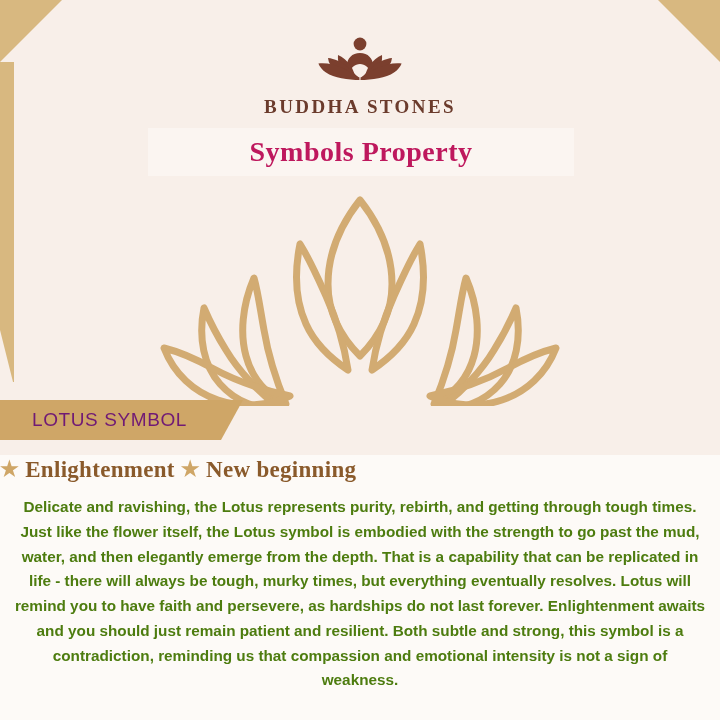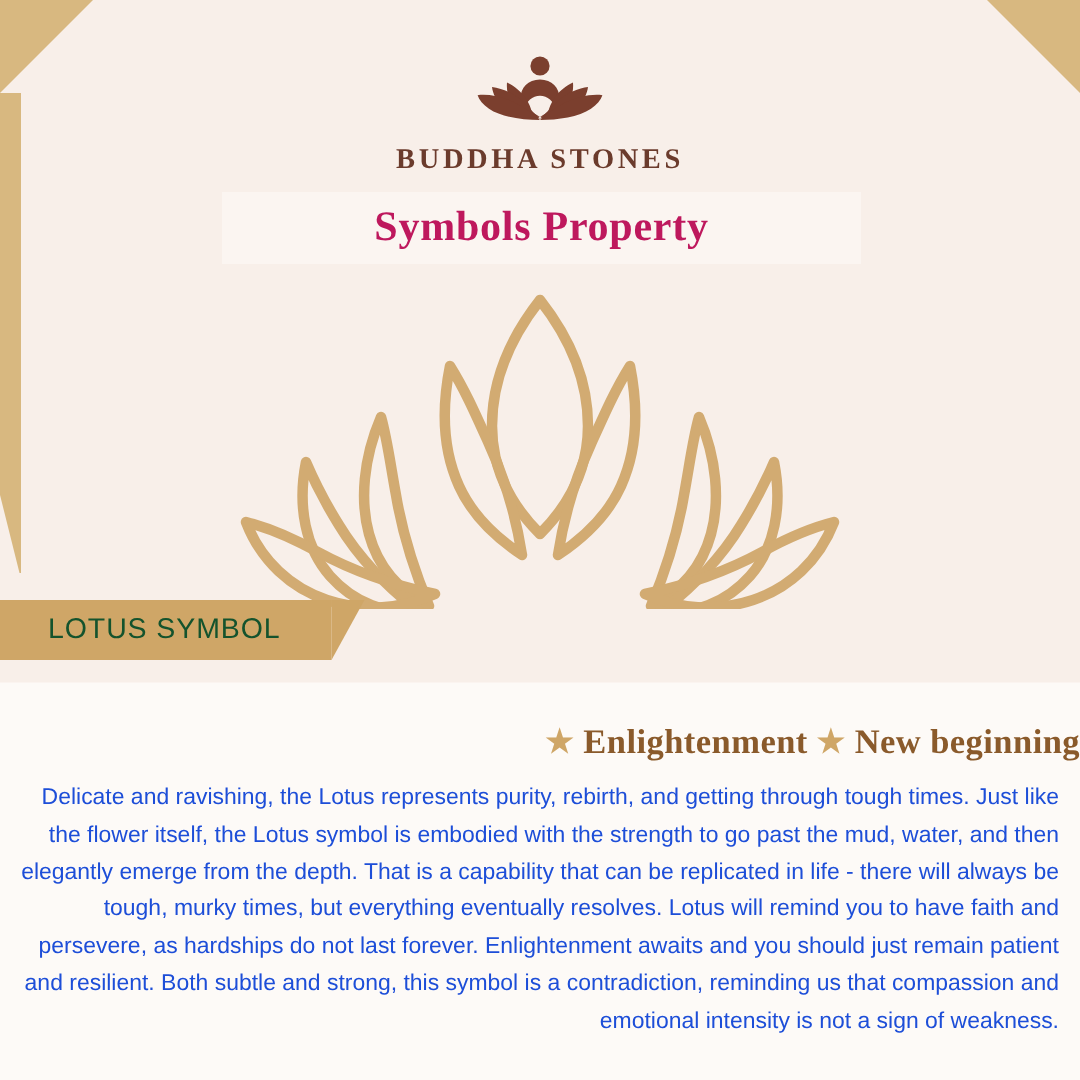--- a/index.html
+++ b/index.html
@@ -125,21 +125,21 @@
     height: 40px;
     background: #cfa667;
     display: flex;
     align-items: center;
     padding-left: 32px;
     padding-right: 34px;
     box-sizing: border-box;
   }
   .ribbon-text {
     font-size: 19px;
-    color: #14532d;
+    color: #701a75;
     letter-spacing: 0.6px;
     white-space: nowrap;
   }
   .ribbon-tail {
     position: absolute;
     left: 100%;
     top: 0;
     width: 0; height: 0;
     border-top: 40px solid #cfa667;
     border-right: 22px solid transparent;
@@ -148,39 +148,40 @@
   
   .body-panel {
     position: absolute;
     left: 0;
     top: 455px;
     width: 720px;
     height: 265px;
     background: #fdfaf7;
   }
   .headline {
-    margin: 27px 0 12px 0;
-    text-align: right;
+    margin: 2px 0 12px 0;
+    text-align: left;
     font-family: "Liberation Serif", serif;
     font-size: 23px;
     font-weight: 700;
     color: #8a5a2b;
     letter-spacing: 0.3px;
   }
   .star {
     color: #cfa667;
     font-size: 21px;
     vertical-align: 1px;
   }
   .paragraph {
     margin: 0 14px;
     font-size: 15.3px;
     line-height: 1.62;
-    color: #1d4ed8;
-    text-align: right;
+    color: #4d7c0f;
+    text-align: center;
+    font-weight: bold;
   }
 </style>
 </head>
 <body>
 
 <div class="page">
 
   <div class="corner-tl">
     <div class="corner-tl-inner"></div>
   </div>

